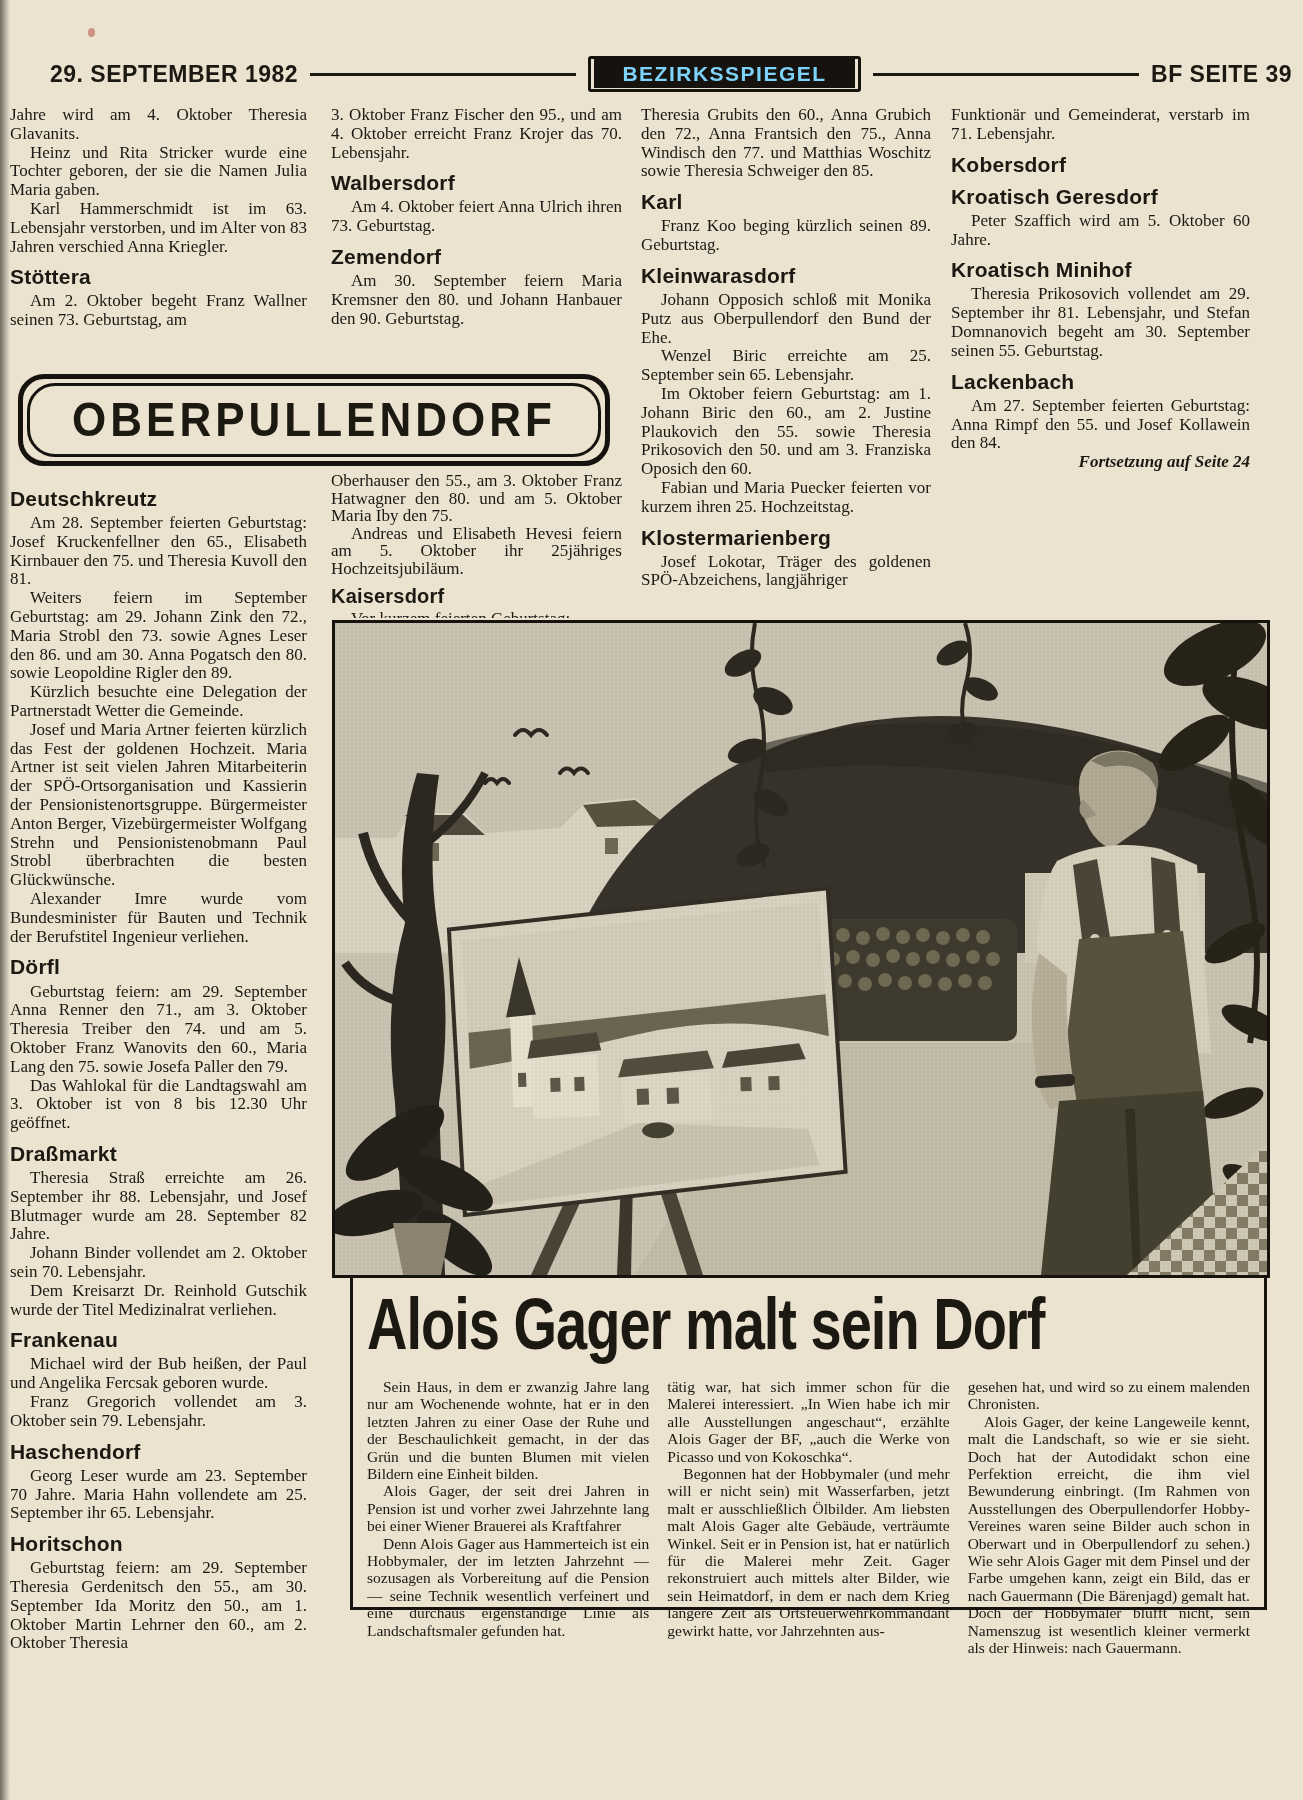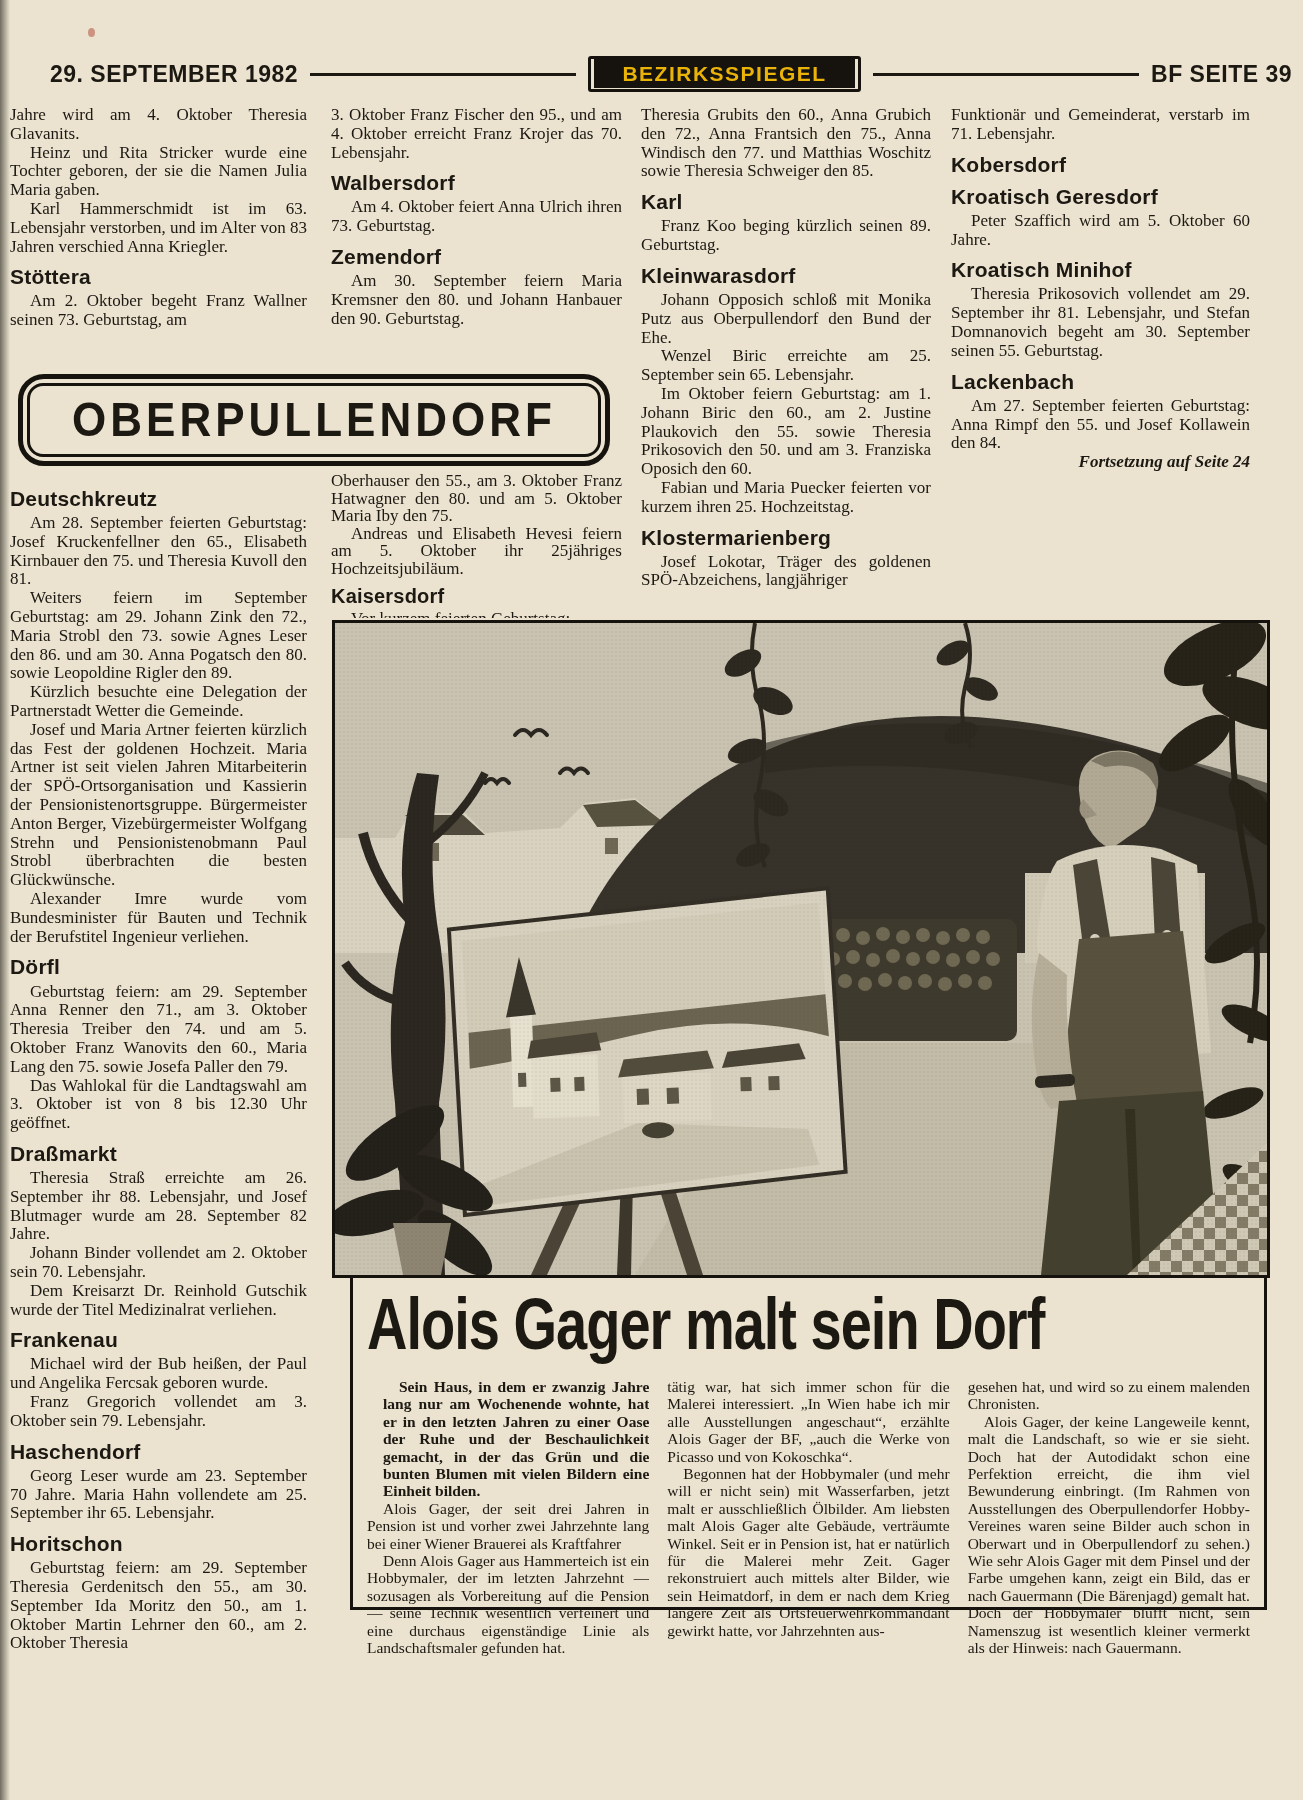--- a/index.html
+++ b/index.html
@@ -9,21 +9,21 @@
         background:linear-gradient(90deg,#716c60,#b5af9f 55%,rgba(181,175,159,0));}
   .speck{position:absolute;left:88px;top:28px;width:7px;height:9px;border-radius:50%;
         background:#b0523e;opacity:.55;}
 
   
   .masthead{position:absolute;left:10px;top:56px;width:1242px;display:flex;align-items:center;padding-left:40px;}
   .mh-text{font-family:"Liberation Sans","DejaVu Sans",sans-serif;font-weight:bold;
         font-size:23px;letter-spacing:.5px;white-space:nowrap;}
   .rule{flex:1;height:3px;background:#1c1812;margin:0 12px;}
   .mh-box{border:3px solid #16130e;border-radius:3px;padding:3px;background:#ebe3d0;}
-  .mh-box-inner{background:#16130e;color:#eab308;font-family:"Liberation Sans","DejaVu Sans",sans-serif;
+  .mh-box-inner{background:#16130e;color:#7dd3fc;font-family:"Liberation Sans","DejaVu Sans",sans-serif;
         font-weight:bold;font-size:21px;letter-spacing:1.5px;padding:3px 28px;white-space:nowrap;}
 
   
   .ncol{position:absolute;overflow:hidden;font-size:17px;line-height:18.8px;text-align:justify;
         hyphens:auto;-webkit-hyphens:auto;}
   .ncol p{margin:0;text-indent:20px;}
   .ncol p.noind{text-indent:0;}
   .vh{font-family:"Liberation Sans","DejaVu Sans",sans-serif;font-weight:bold;font-size:21px;
         line-height:1.1;margin:9px 0 4px;text-align:left;letter-spacing:.2px;}
   .note{font-style:italic;font-weight:bold;text-align:right;text-indent:0;margin-top:10px;}
@@ -31,42 +31,42 @@
   .c2a{left:331px;top:106px;width:291px;height:266px;}
   .c3 {left:641px;top:106px;width:290px;height:512px;}
   .c4 {left:951px;top:106px;width:299px;height:512px;}
   .c1b{left:10px;top:478px;width:297px;height:1322px;}
   .c2b{left:331px;top:472px;width:291px;height:146px;line-height:17.6px;}
   .c2b .vh{margin:7px 0 3px;font-size:20px;}
 
   
   .banner{position:absolute;left:18px;top:374px;width:592px;height:92px;box-sizing:border-box;
         border:5px solid #16130e;border-radius:26px;padding:4px;background:#ebe3d0;}
-  .banner-inner{width:100%;height:100%;box-sizing:border-box;border:3px solid #16130e;border-radius:16px;
+  .banner-inner{width:100%;height:100%;box-sizing:border-box;border:3px solid #16130e;border-radius:28px;
         display:flex;align-items:center;justify-content:center;}
   .banner-title{font-family:"Liberation Sans","DejaVu Sans",sans-serif;font-weight:bold;
         font-size:44px;letter-spacing:4px;transform:scaleY(1.08);white-space:nowrap;}
 
   
   .photo{position:absolute;left:332px;top:620px;width:938px;height:658px;box-sizing:border-box;
         border:3px solid #16130e;background:#ccc5b3;}
   .photo svg{display:block;width:100%;height:100%;}
 
   
   .artbox{position:absolute;left:350px;top:1278px;width:917px;height:332px;box-sizing:border-box;
         border:3px solid #16130e;border-top:none;background:#ebe3d0;}
   .headline{margin:10px 8px 0 14px;font-family:"Liberation Sans","DejaVu Sans",sans-serif;
         font-weight:bold;font-size:56px;letter-spacing:-1px;line-height:1;white-space:nowrap;
         transform:scaleY(1.3);transform-origin:left top;height:78px;}
   .art-cols{display:flex;gap:18px;padding:12px 14px 0 14px;height:340px;overflow:hidden;}
   .art-col{flex:1;overflow:hidden;font-size:15.5px;line-height:17.4px;text-align:justify;
         hyphens:auto;-webkit-hyphens:auto;}
   .art-col p{margin:0;text-indent:16px;}
   .art-col p.noind{text-indent:0;}
-  .art-col p.lead{font-weight:bold;text-indent:16px;margin-left:16px;}
+  .art-col p.lead{font-weight:normal;text-indent:16px;}
 </style>
 </head>
 <body>
 
 <div class="page">
   <div class="page-edge"></div>
   <div class="speck"></div>
 
   <div class="masthead">
     <span class="mh-text">29. SEPTEMBER 1982</span>

